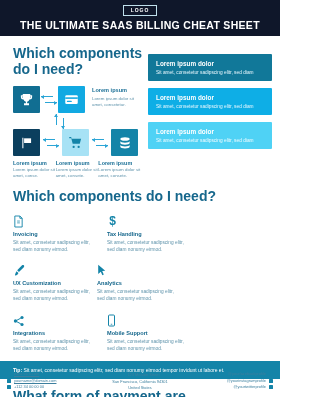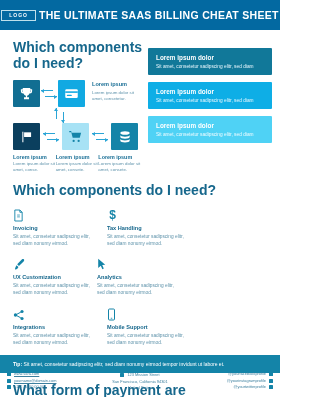--- a/index.html
+++ b/index.html
@@ -7,24 +7,24 @@
   body {
     font-family:"Liberation Sans", sans-serif;
     background:#ffffff;
     color:#1c5a78;
     overflow:hidden;
   }
   .page { width:280px; height:397px; position:relative; background:#fff; }
 
   
   .header {
-    background:#0369a1;
-    height:30px;
+    background:#0f172a;
+    height:36px;
     display:flex;
-    flex-direction:row;
+    flex-direction:column;
     align-items:center;
     justify-content:center;
     gap:3px;
   }
   .logo-box {
     border:1px solid #bfe0ec;
     color:#ffffff;
     font-size:5px;
     letter-spacing:1px;
     font-weight:700;

